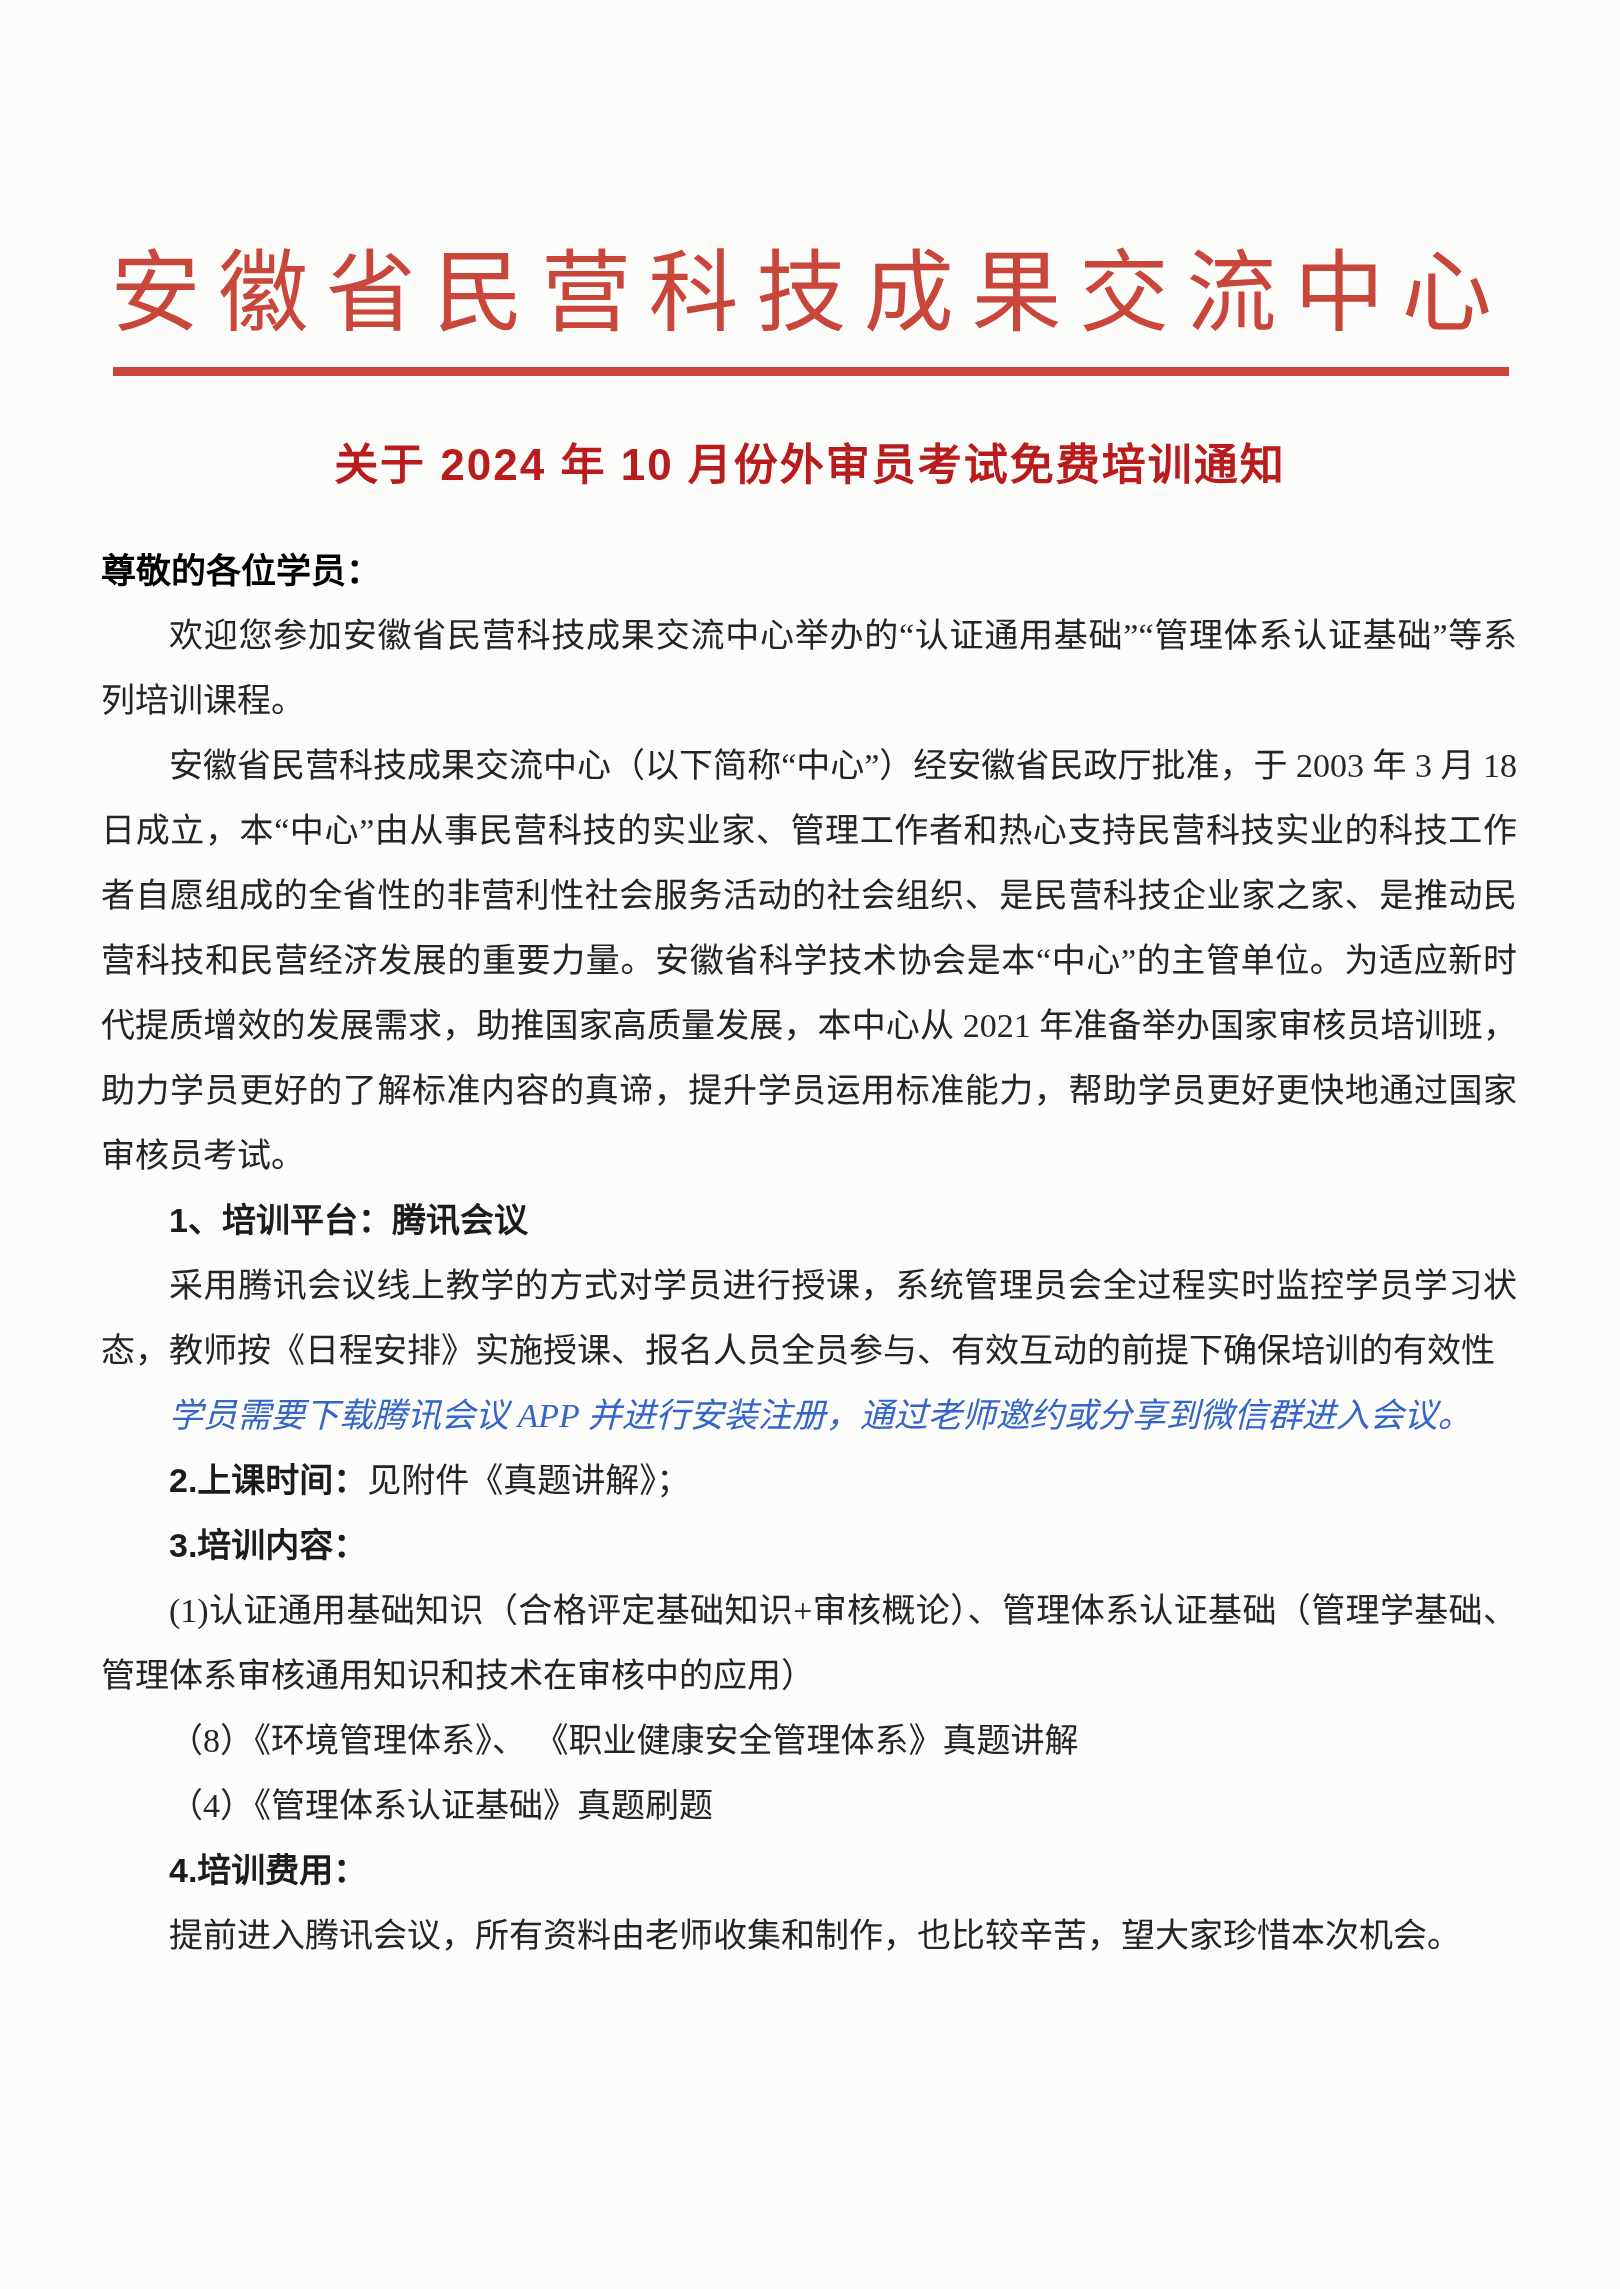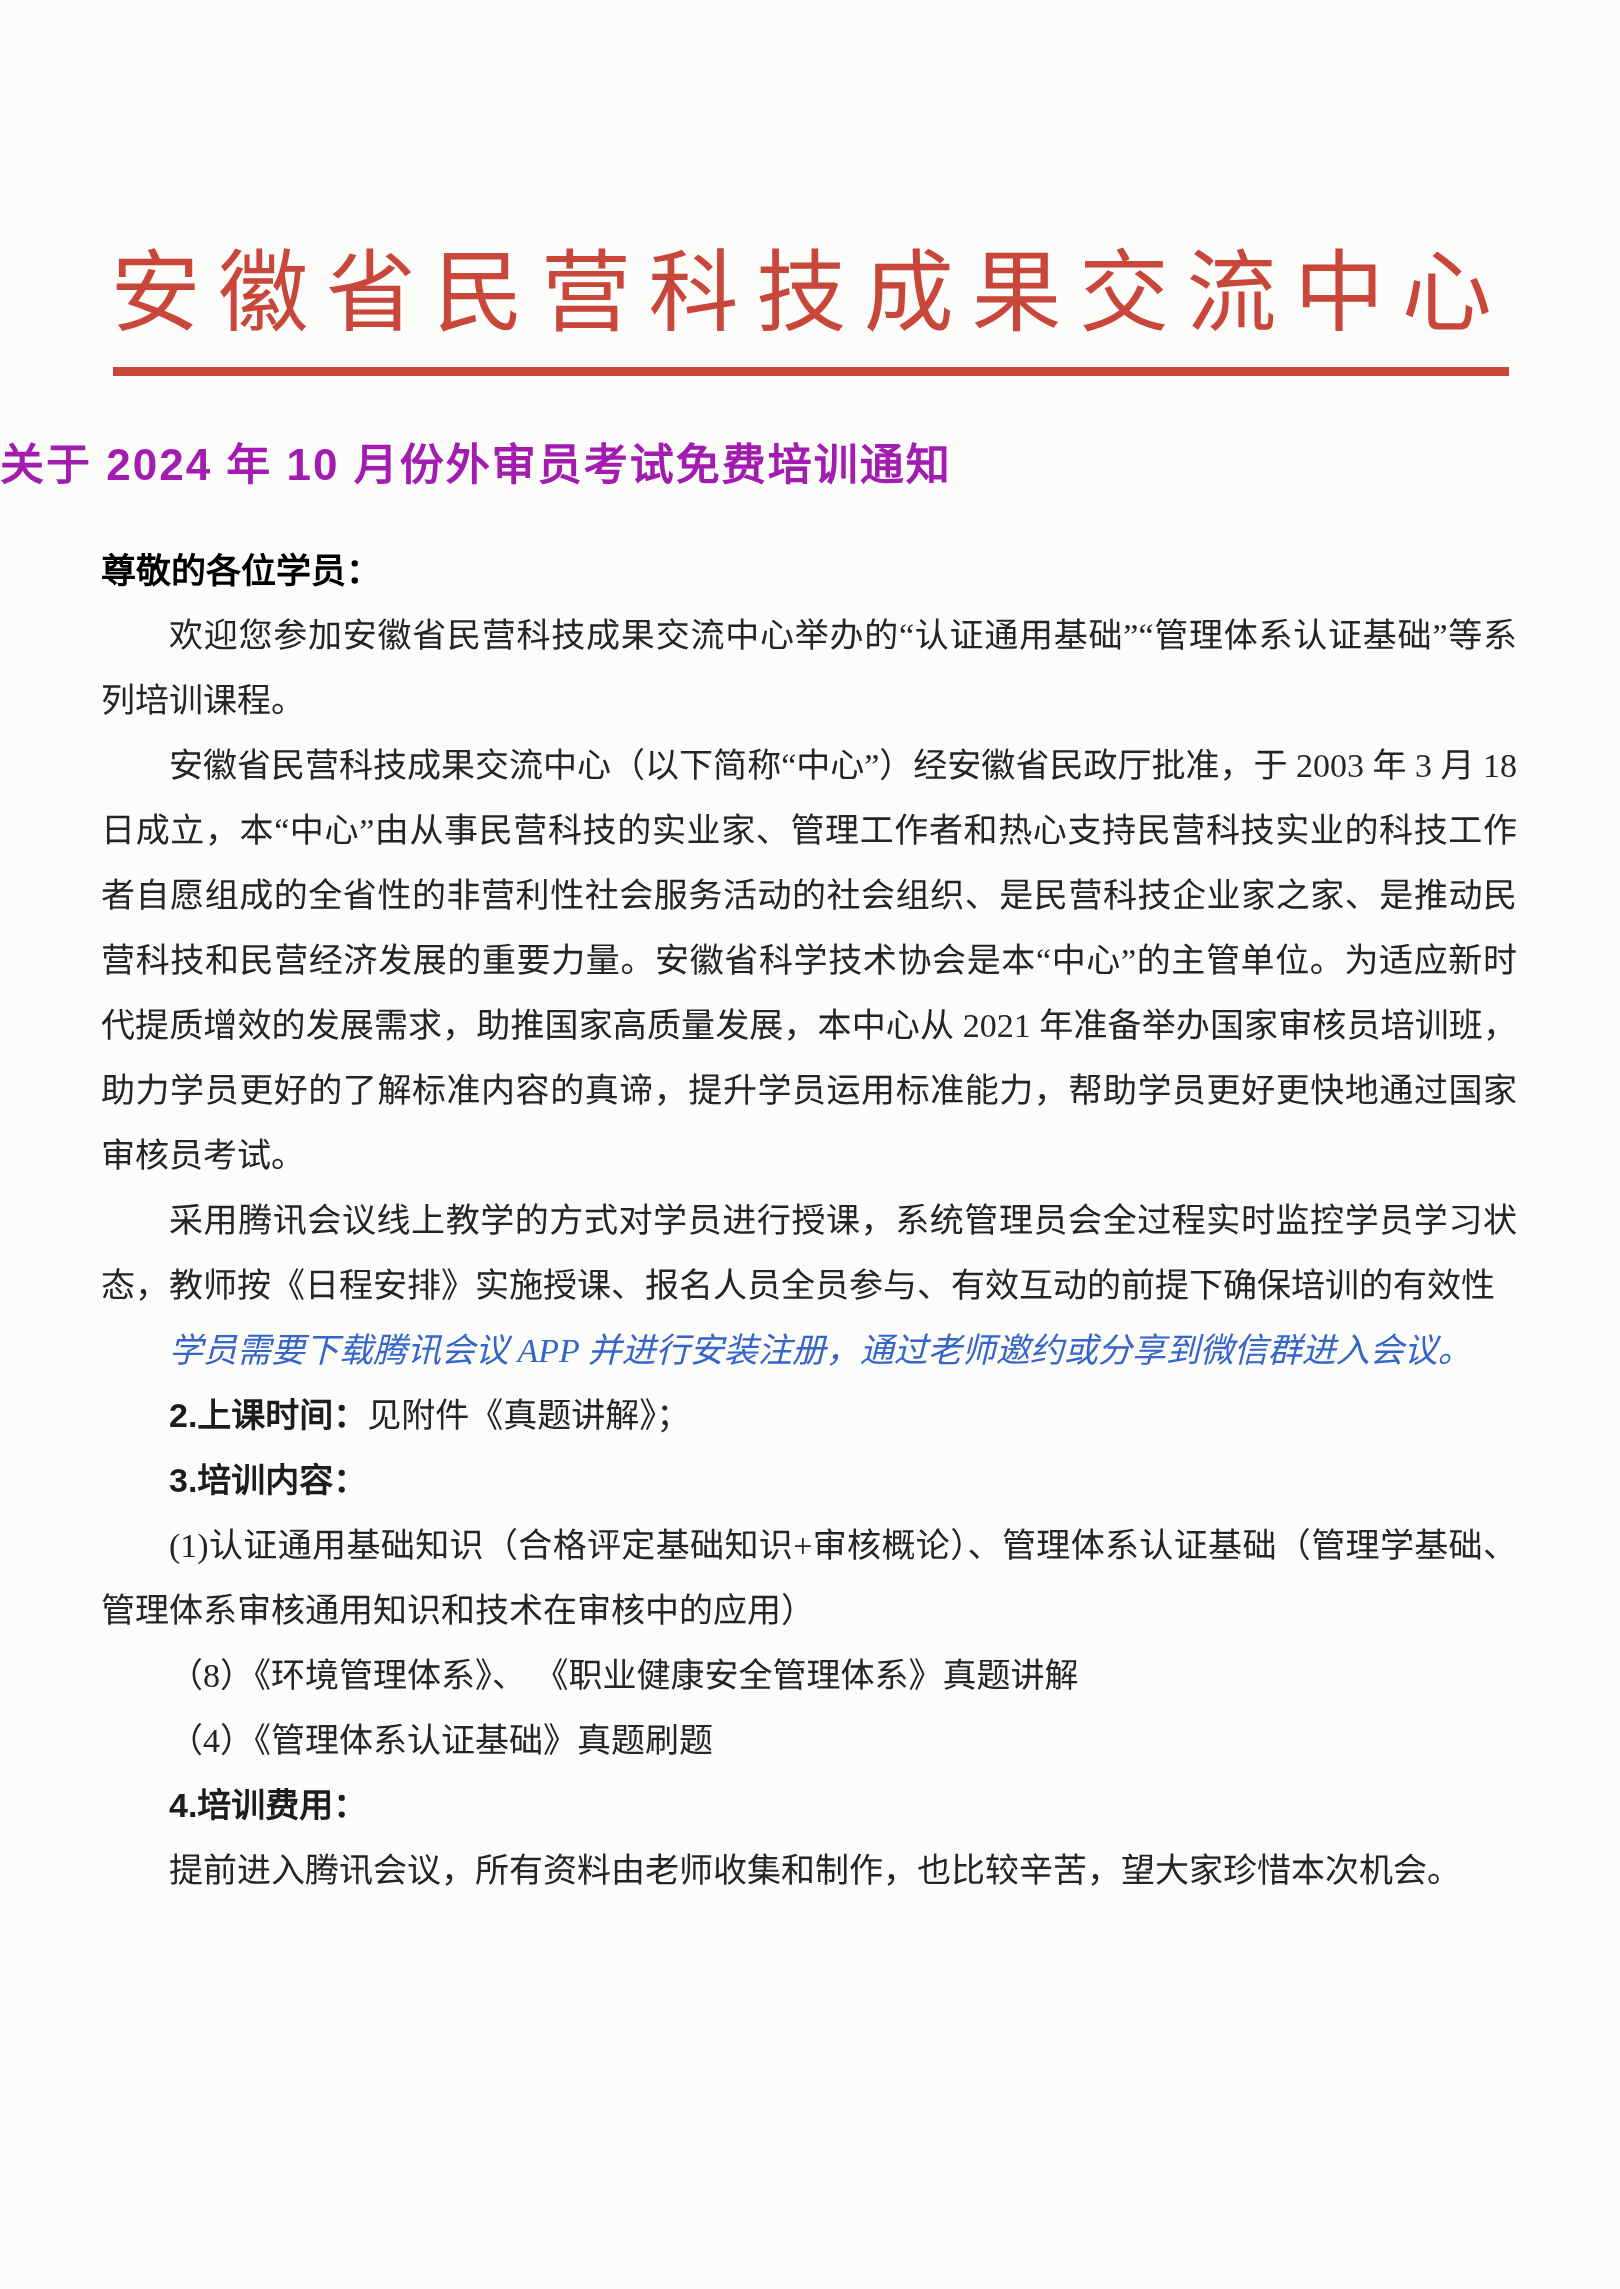--- a/index.html
+++ b/index.html
@@ -27,25 +27,26 @@
     white-space: nowrap;
   }
   .red-rule {
     margin: 19.6px 111px 0 113px;
     height: 8.8px;
     background: var(--accent, #c9463a);
   }
   
   .doc-title {
     margin-top: 53px;
+    text-align: center;
     font-family: "Liberation Sans", "DejaVu Sans", sans-serif;
     font-weight: bold;
     font-size: 44px;
     letter-spacing: 2px;
-    color: #a21caf;
+    color: #b91c1c;
   }
   
   .content {
     margin: 45px 103px 0 101px;
     font-size: 34px;
     line-height: 65px;
     text-align: justify;
     text-justify: inter-ideograph;
   }
   .content p { margin: 0; text-indent: 2em; }
@@ -80,20 +81,23 @@
   <div class="doc-title">关于 2024 年 10 月份外审员考试免费培训通知</div>
 
   <div class="content">
 
     <p class="salutation">尊敬的各位学员：</p>
 
     <p>欢迎您参加安徽省民营科技成果交流中心举办的“认证通用基础”“管理体系认证基础”等系列培训课程。</p>
 
     <p>安徽省民营科技成果交流中心（以下简称“中心”）经安徽省民政厅批准，于 2003 年 3 月 18 日成立，本“中心”由从事民营科技的实业家、管理工作者和热心支持民营科技实业的科技工作者自愿组成的全省性的非营利性社会服务活动的社会组织、是民营科技企业家之家、是推动民营科技和民营经济发展的重要力量。安徽省科学技术协会是本“中心”的主管单位。为适应新时代提质增效的发展需求，助推国家高质量发展，本中心从 2021 年准备举办国家审核员培训班，助力学员更好的了解标准内容的真谛，提升学员运用标准能力，帮助学员更好更快地通过国家审核员考试。</p>
 
+    <p>
+      <span class="h-sans">1、培训平台：腾讯会议</span>
+    </p>
 
     <p>采用腾讯会议线上教学的方式对学员进行授课，系统管理员会全过程实时监控学员学习状态，教师按《日程安排》实施授课、报名人员全员参与、有效互动的前提下确保培训的有效性</p>
 
     <p class="note-blue">学员需要下载腾讯会议 APP 并进行安装注册，通过老师邀约或分享到微信群进入会议。</p>
 
     <p>
       <span class="h-sans">2.上课时间：</span><span>见附件《真题讲解》；</span>
     </p>
 
 

